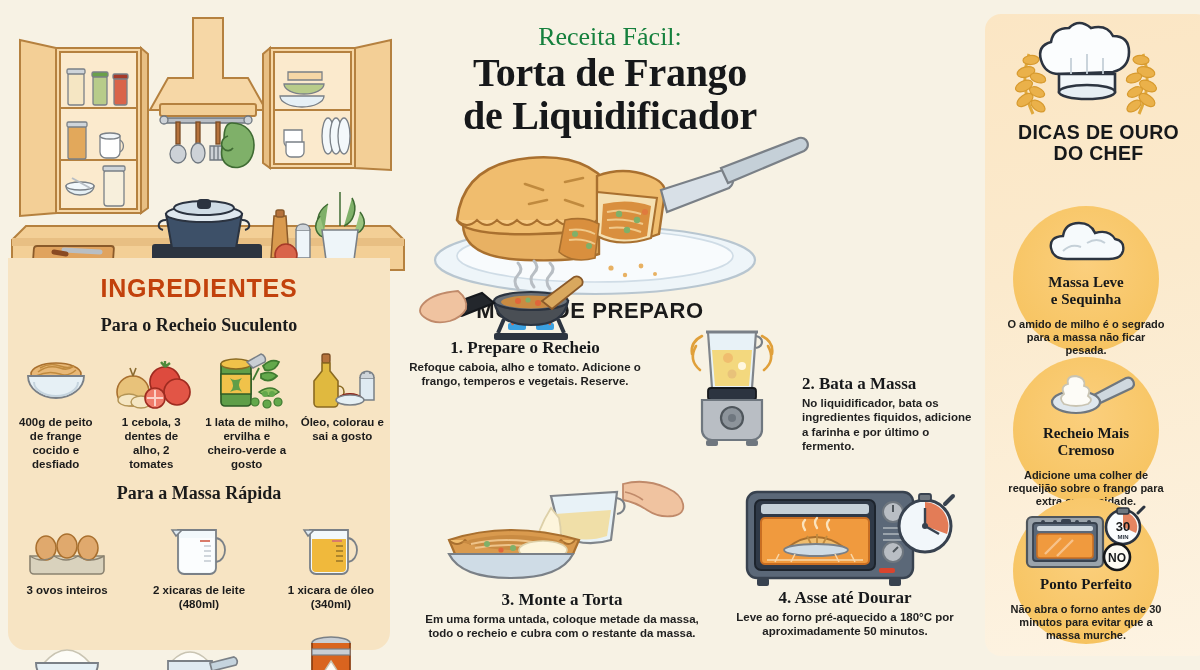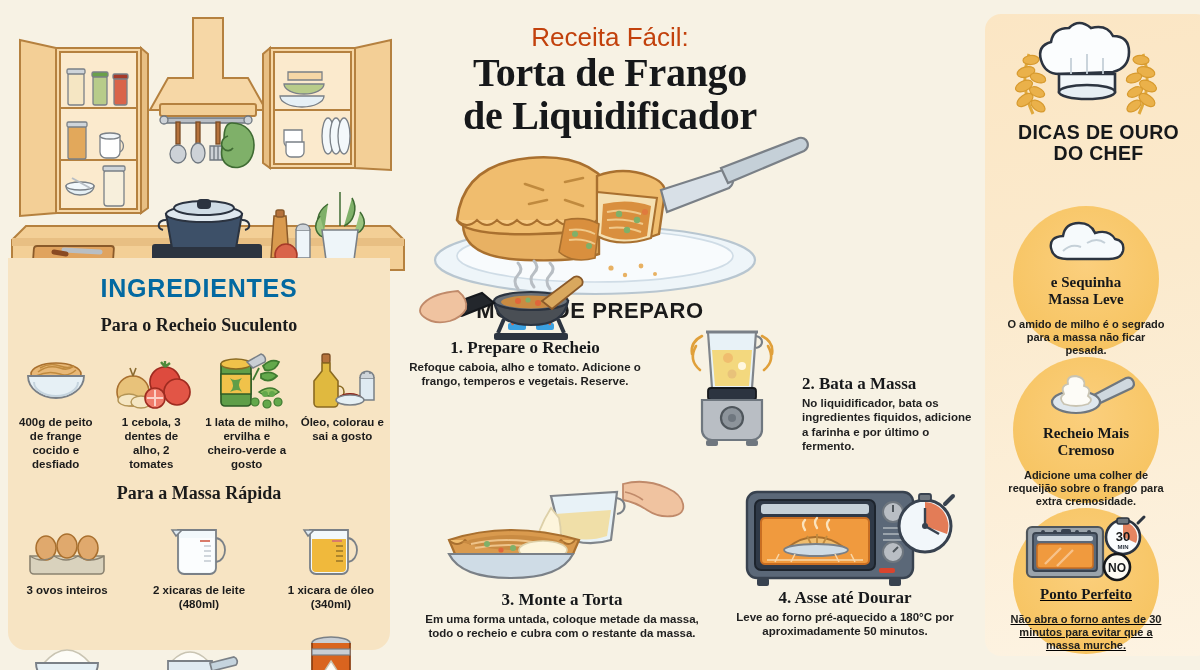--- a/index.html
+++ b/index.html
@@ -13,41 +13,41 @@
 
   
   .kitchen-art { position: absolute; left: 8px; top: 18px; width: 400px; height: 252px; }
   .ingredients-panel {
     position: absolute; left: 8px; top: 258px; width: 382px; height: 392px;
     background: #f7e4c3; border-radius: 0 0 18px 18px;
   }
   .ing-title {
     text-align: center; font-family: "Liberation Sans", sans-serif;
     font-weight: bold; font-size: 25px; letter-spacing: 0.8px;
-    color: #0369a1; margin-top: 16px;
+    color: #c2410c; margin-top: 16px;
   }
   .ing-sub {
     text-align: center; font-family: "Liberation Serif", serif;
     font-weight: bold; font-size: 18px; color: #1b1b1b; margin-top: 12px;
   }
   .ing-grid { display: flex; justify-content: center; gap: 12px; margin-top: 8px; padding: 0 6px; }
   .ing-grid.three { gap: 26px; }
   .ing-cell { width: 92px; text-align: center; }
   .ing-cell.wide { width: 118px; }
   .ing-art { height: 66px; display: flex; align-items: flex-end; justify-content: center; }
   .ing-art.tall { height: 72px; }
   .ing-label {
     font-size: 11.5px; font-weight: bold; line-height: 1.22; color: #1b1b1b;
     margin-top: 5px; font-family: "Liberation Sans", sans-serif;
   }
 
   
   .eyebrow {
     position: absolute; left: 400px; top: 22px; width: 420px; text-align: center;
-    font-size: 26px; color: #c2410c; font-family: Liberation Sans, sans-serif;
+    font-size: 26px; color: #15803d; font-family: Liberation Serif, serif;
   }
   .maintitle {
     position: absolute; left: 380px; top: 52px; width: 460px; text-align: center;
     font-family: "Liberation Serif", serif; font-weight: bold; font-size: 40px;
     line-height: 1.07; color: #16181a; letter-spacing: -0.3px;
   }
   .hero-pie { position: absolute; left: 415px; top: 128px; width: 400px; height: 172px; }
   .modo {
     position: absolute; left: 460px; top: 298px; width: 260px; text-align: center;
     font-weight: bold; font-size: 22px; letter-spacing: 0.6px; color: #1b1b1b;
@@ -92,21 +92,21 @@
   .tip-h {
     font-family: "Liberation Serif", serif; font-weight: bold;
     font-size: 15px; line-height: 1.12; color: #16181a; margin-top: 2px;
   }
   .tip-p {
     font-size: 11px; font-weight: bold; line-height: 1.2;
     color: #20201e; margin-top: 10px; padding: 0 22px;
   }
   .t1 { top: 46px; }
   .t2 { top: 50px; }
-  .t3 { top: 56px; text-decoration: underline; }
+  .t3 { top: 46px; }
   svg { display: block; overflow: visible; }
 </style>
 </head>
 <body>
 
 <div class="page">
 
   <div class="kitchen-art">
     <svg width="400" height="252" viewBox="0 0 400 252">
 
@@ -670,22 +670,22 @@
       <div class="tip-circle" style="top:-4px;"></div>
       <div class="tip-inner">
         <div class="tip-art">
           <svg width="78" height="46" viewBox="0 0 78 46">
             <path d="M20 38 q-14 0-16-11 q-2-11 12-12 q2-13 16-13 q12 0 16 10 q14-4 20 6 q10 2 8 12 q-2 8-14 8z" fill="#f6fafc" stroke="#2c3440" stroke-width="2.4"></path>
             <path d="M16 30 q8-8 18-4" fill="none" stroke="#c5d0d8" stroke-width="2"></path>
             <path d="M40 22 q10-6 18 0" fill="none" stroke="#c5d0d8" stroke-width="2"></path>
           </svg>
         </div>
         <div class="tip-h">
+          <div>Massa Leve</div>
           <div>e Sequinha</div>
-          <div>Massa Leve</div>
         </div>
         <div class="tip-p">O amido de milho é o segrado para a massa não ficar pesada.</div>
       </div>
     </div>
 
     <div class="tip t2">
       <div class="tip-circle" style="top:-4px;"></div>
       <div class="tip-inner">
         <div class="tip-art">
           <svg width="100" height="50" viewBox="0 0 100 50">

